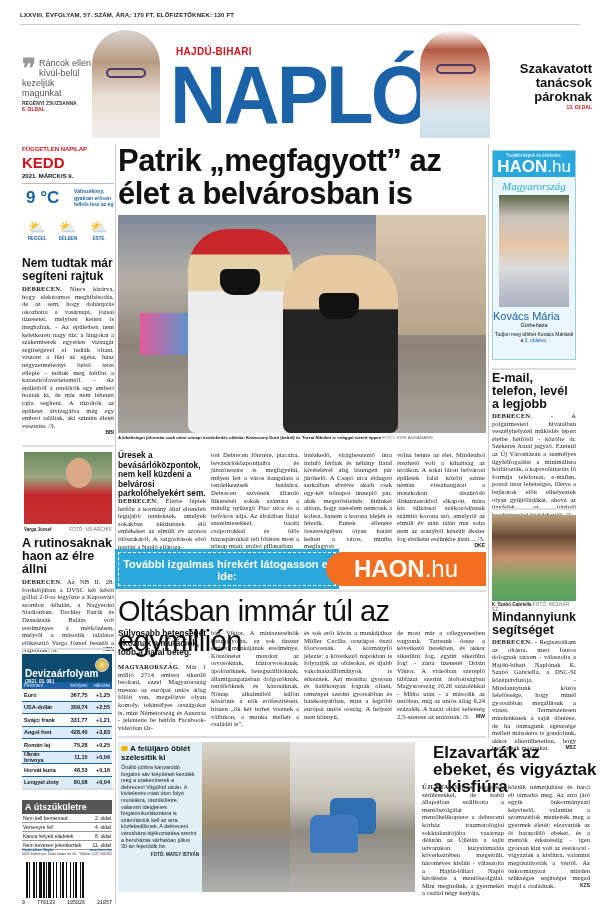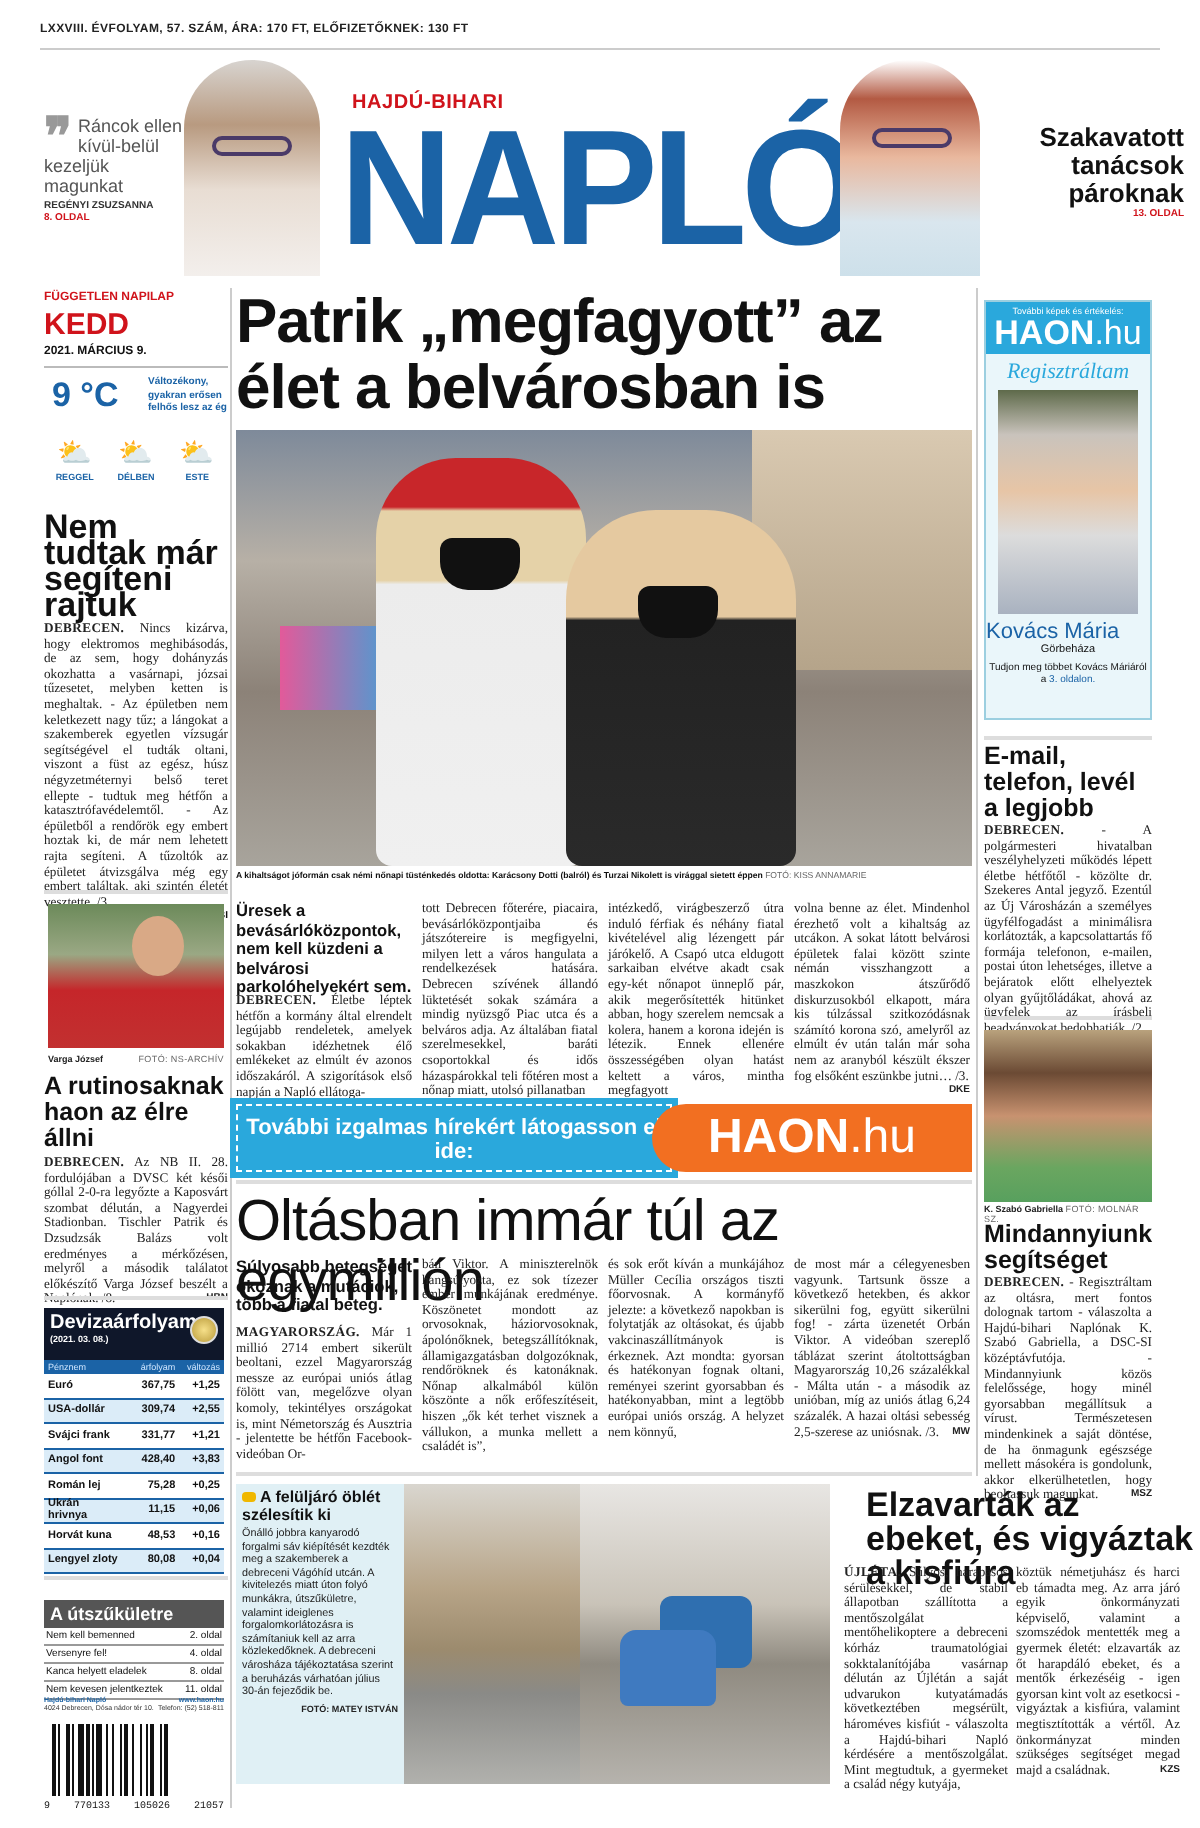--- a/index.html
+++ b/index.html
@@ -32,21 +32,21 @@
 .hl{font-family:"Liberation Sans",sans-serif;font-weight:bold;color:#111}
 .body{font-size:6.6px;line-height:7.6px;text-align:justify;color:#222}
 .body .kw{font-variant:small-caps;font-weight:bold;letter-spacing:.2px}
 .sig{font:bold 5px "Liberation Sans",sans-serif;text-align:right}
 .vrule{width:1px;background:#ccc}
 .hrule{height:2px;background:#ddd}
 .img{background:#999}
 .cap{font:bold 4.5px "Liberation Sans",sans-serif;color:#222}
 .cap .ph{font-weight:normal;color:#666;letter-spacing:.2px}
 .fx{left:22px;top:654px;width:90px;background:#fff}
-.fx-head{background:#0f172a;color:#fff;padding:2px 3px;height:26px;position:relative}
+.fx-head{background:#0c4a6e;color:#fff;padding:14px 3px;height:26px;position:relative}
 .fx-head .t{font:bold 10px "Liberation Sans",sans-serif;color:#fff}
 .fx-head .d{font:bold 4.5px "Liberation Sans",sans-serif;color:#fff}
 .fx-head .coin{position:absolute;right:3px;top:4px;width:14px;height:14px;border-radius:50%;background:radial-gradient(#f6e08a,#b99a3a);border:1px solid #ddd}
 .fx-cols{display:flex;background:#1b63a6;color:#cfe6ff;font:4.5px "Liberation Sans",sans-serif;padding:1px 2px}
 .fx-row{display:flex;font:bold 5.5px "Liberation Sans",sans-serif;padding:2px 2px;border-bottom:1.5px solid #1b63a6;height:12.5px;align-items:center}
 .fx-row:nth-child(even){background:#dbecf8}
 .fx-row .c1{width:42%}.fx-row .c2{width:32%;text-align:right}.fx-row .c3{width:26%;text-align:right}
 .fx-cols .c1{width:42%}.fx-cols .c2{width:32%;text-align:right}.fx-cols .c3{width:26%;text-align:right}
 .toc{left:22px;top:800px;width:90px}
 .toc-h{background:#555;color:#fff;font:bold 9px "Liberation Sans",sans-serif;padding:2px 3px}
@@ -132,21 +132,21 @@
       <div class="i">⛅</div>
       <div class="l">DÉLBEN</div>
     </div>
   <div class="wxicon">
       <div class="i">⛅</div>
       <div class="l">ESTE</div>
     </div>
 </div>
 
 <div class="abs leftcol" style="top:257px">
-  <div class="hl" style="font-size:17px;line-height:13px">Nem tudtak már segíteni rajtuk</div>
+  <div class="hl" style="font-size:12px;line-height:13px">Nem tudtak már segíteni rajtuk</div>
   <div class="body" style="margin-top:2px"><span class="kw">DEBRECEN.</span> <span>Nincs kizárva, hogy elektromos meghibásodás, de az sem, hogy dohányzás okozhatta a vasárnapi, józsai tűzesetet, melyben ketten is meghaltak. - Az épületben nem keletkezett nagy tűz; a lángokat a szakemberek egyetlen vízsugár segítségével el tudták oltani, viszont a füst az egész, húsz négyzetméternyi belső teret ellepte - tudtuk meg hétfőn a katasztrófavédelemtől. - Az épületből a rendőrök egy embert hoztak ki, de már nem lehetett rajta segíteni. A tűzoltók az épületet átvizsgálva még egy embert találtak, aki szintén életét vesztette. /3.</span></div>
   <div class="sig">BBI</div>
 </div>
 <div class="abs hrule" style="left:22px;width:92px;top:445px"></div>
 
 <div class="abs img" style="left:24px;top:452px;width:88px;height:72px;background:linear-gradient(180deg,#6c8a5a 0%,#9aa884 35%,#c5262a 60%,#c23030 100%)">
   <div style="position:absolute;left:42px;top:6px;width:26px;height:30px;border-radius:50%;background:#d9a986"></div>
 </div>
 <div class="abs cap" style="left:24px;top:527px;width:88px;display:flex;justify-content:space-between">
     <span>Varga József</span>
@@ -322,21 +322,21 @@
 <div class="abs body" style="left:422px;top:783px;width:82px"><span class="kw">ÚJLÉTA.</span> <span>Súlyos, harapásos sérülésekkel, de stabil állapotban szállította a mentőszolgálat mentőhelikoptere a debreceni kórház traumatológiai sokktalanítójába vasárnap délután az Újlétán a saját udvarukon kutyatámadás következtében megsérült, hároméves kisfiút - válaszolta a Hajdú-bihari Napló kérdésére a mentőszolgálat. Mint megtudtuk, a gyermeket a család négy kutyája,</span></div>
 <div class="abs body" style="left:508px;top:783px;width:82px"><span>köztük németjuhász és harci eb támadta meg. Az arra járó egyik önkormányzati képviselő, valamint a szomszédok mentették meg a gyermek életét: elzavarták az őt harapdáló ebeket, és a mentők érkezéséig - igen gyorsan kint volt az esetkocsi - vigyáztak a kisfiúra, valamint megtisztították a vértől. Az önkormányzat minden szükséges segítséget megad majd a családnak.</span> <span class="sig" style="float:right">KZS</span></div>
 
 <div class="abs vrule" style="left:488px;top:144px;height:594px"></div>
 
 <div class="abs rightpromo">
   <div class="rp-top">
     <div class="s">További képek és értékelés:</div>
     <div class="b"><span>HAON</span><span class="hu">.hu</span></div>
   </div>
-  <div class="rp-script">Regisztráltam</div>
+  <div class="rp-script">Magyarország</div>
   <div class="rp-img"></div>
   <div class="rp-name">Kovács Mária</div>
   <div class="rp-city">Görbeháza</div>
   <div class="rp-more"><span>Tudjon meg többet Kovács Máriáról a</span> <span class="lk">3. oldalon.</span></div>
 </div>
 <div class="abs hrule" style="left:492px;width:84px;top:368px"></div>
 
 <div class="abs" style="left:492px;top:372px;width:84px">
   <div class="hl" style="font-size:12.5px;line-height:13px">E-mail, telefon, levél a legjobb</div>
   <div class="body" style="margin-top:1px"><span class="kw">DEBRECEN.</span> <span>- A polgármesteri hivatalban veszélyhelyzeti működés lépett életbe hétfőtől - közölte dr. Szekeres Antal jegyző. Ezentúl az Új Városházán a személyes ügyfélfogadást a minimálisra korlátozták, a kapcsolattartás fő formája telefonon, e-mailen, postai úton lehetséges, illetve a bejáratok előtt elhelyeztek olyan gyűjtőládákat, ahová az ügyfelek az írásbeli beadványokat bedobhatják. /2.</span> <span class="sig" style="float:right">HBN</span></div>

